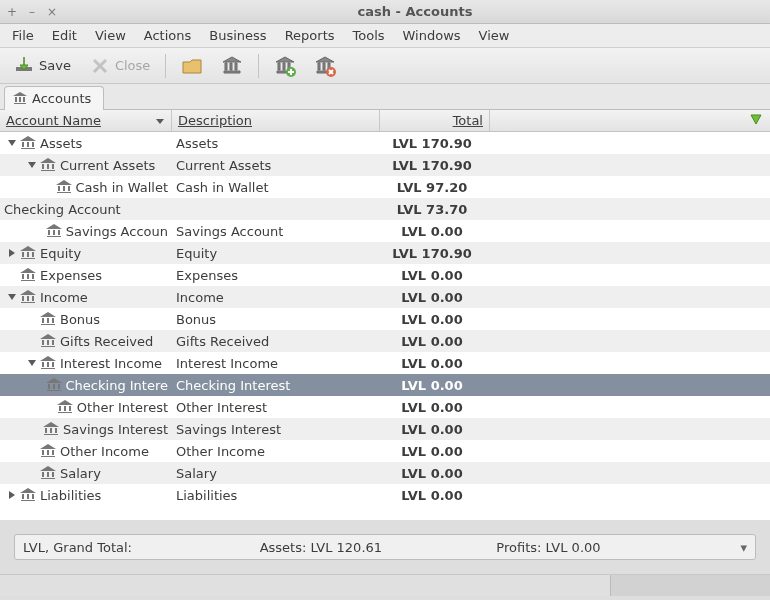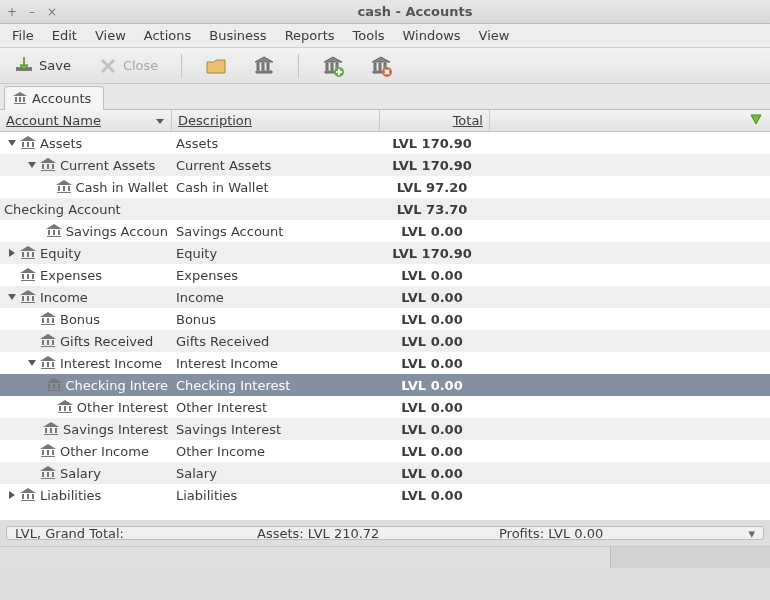--- a/index.html
+++ b/index.html
@@ -8,21 +8,21 @@
 
 .titlebar { height: 24px; background: linear-gradient(#e8e8e8,#d8d8d8); border-bottom: 1px solid #bbb; display: flex; align-items: center; padding: 0 6px; gap: 8px; }
 .titlebar .wbtn { width: 12px; height: 12px; display: inline-flex; align-items: center; justify-content: center; color: #777; font-size: 12px; line-height: 1; }
 .titlebar .title { flex: 1; text-align: center; font-weight: bold; color: #555; }
 
 
 .menubar { height: 24px; background: #ededed; border-bottom: 1px solid #cfcfcf; display: flex; align-items: center; padding: 0 4px; gap: 2px; }
 .menubar .mi { padding: 3px 8px; border-radius: 3px; cursor: default; }
 
 
-.toolbar { height: 36px; background: linear-gradient(#f2f2f2,#e4e4e4); border-bottom: 1px solid #c8c8c8; display: flex; align-items: center; padding: 0 6px; gap: 12px; }
+.toolbar { height: 36px; background: linear-gradient(#f2f2f2,#e4e4e4); border-bottom: 1px solid #c8c8c8; display: flex; align-items: center; padding: 0 6px; gap: 4px; }
 .tbtn { display: inline-flex; align-items: center; gap: 4px; padding: 3px 6px; border: 1px solid transparent; border-radius: 3px; }
 .tbtn svg { width: 22px; height: 22px; display: block; }
 .tbtn.disabled { opacity: 0.4; }
 .toolbar .sep { width: 1px; height: 24px; background: #c4c4c4; margin: 0 4px; }
 
 
 .tabstrip { height: 26px; background: #e8e8e8; display: flex; align-items: flex-end; padding-left: 4px; border-bottom: 1px solid #bdbdbd; }
 .tab { display: inline-flex; align-items: center; gap: 5px; padding: 4px 12px 4px 8px; background: #f5f5f5; border: 1px solid #bdbdbd; border-bottom: none; border-top-left-radius: 4px; border-top-right-radius: 4px; position: relative; top: 1px; }
 .tab svg { width: 14px; height: 14px; }
 
@@ -45,21 +45,21 @@
 .cell-desc { flex: 1; padding-left: 4px; overflow: hidden; white-space: nowrap; }
 .cell-total { width: 110px; text-align: center; padding-right: 6px; font-weight: bold; }
 .cell-tail { width: 280px; }
 .indent { display:inline-block; }
 .disclose { width: 12px; height: 12px; display:inline-flex; align-items:center; justify-content:center; margin-right:2px; }
 .disclose svg { width:10px; height:10px; display:block; }
 .acct-icon { width:16px; height:14px; display:inline-flex; margin-right:4px; }
 .acct-icon svg { width:16px; height:14px; }
 
 
-.summary { height: 14px; margin: 6px; border: 1px solid #bcbcbc; border-radius: 3px; background: #f0f0f0; display:flex; align-items:center; padding: 0 8px; }
+.summary { height: 26px; margin: 14px; border: 1px solid #bcbcbc; border-radius: 3px; background: #f0f0f0; display:flex; align-items:center; padding: 0 8px; }
 .summary .seg { flex:1; }
 .summary .dd { width:14px; text-align:right; color:#666; }
 
 
 .statusstrip { height: 22px; background: #e0e0e0; border-top:1px solid #c8c8c8; display:flex; }
 .statusstrip .grip { margin-left:auto; width:160px; height:100%; background: #d2d2d2; border-left:1px solid #bbb; }
 
 
 .arrow-down svg, .arrow-right svg { fill:#5a5a5a; }
 .greenarrow svg { fill:#6fbf3a; stroke:#4a8a20; }
@@ -427,20 +427,20 @@
         <span>Liabilities</span>
       </div>
       <div class="cell-desc"><span>Liabilities</span></div>
       <div class="cell-total"><span>LVL 0.00</span></div>
       <div class="cell-tail"></div>
     </div>
   </div>
 
 <div class="summary">
   <div class="seg">LVL, Grand Total:</div>
-  <div class="seg">Assets: LVL 210.72</div>
+  <div class="seg">Assets: LVL 120.61</div>
   <div class="seg">Profits: LVL 0.00</div>
   <div class="dd">▾</div>
 </div>
 
 <div class="statusstrip">
   <div class="grip"></div>
 </div>
 
 </body></html>

